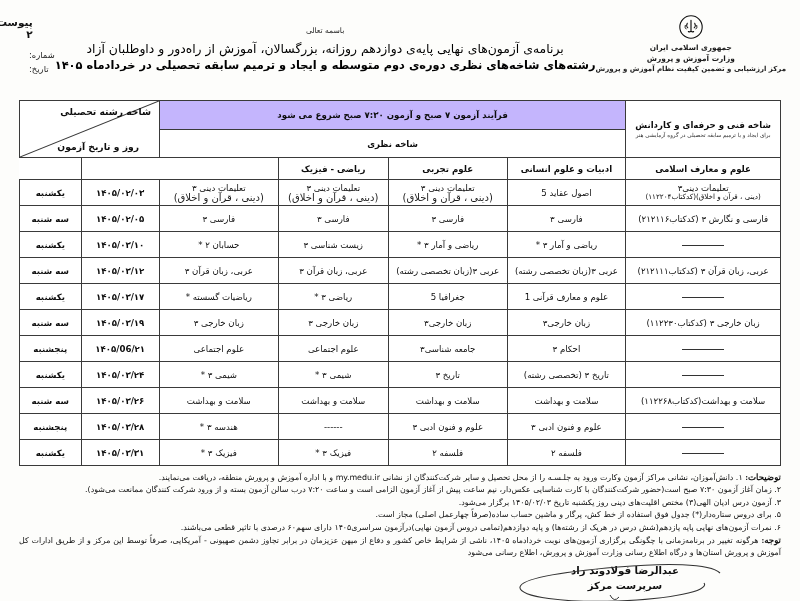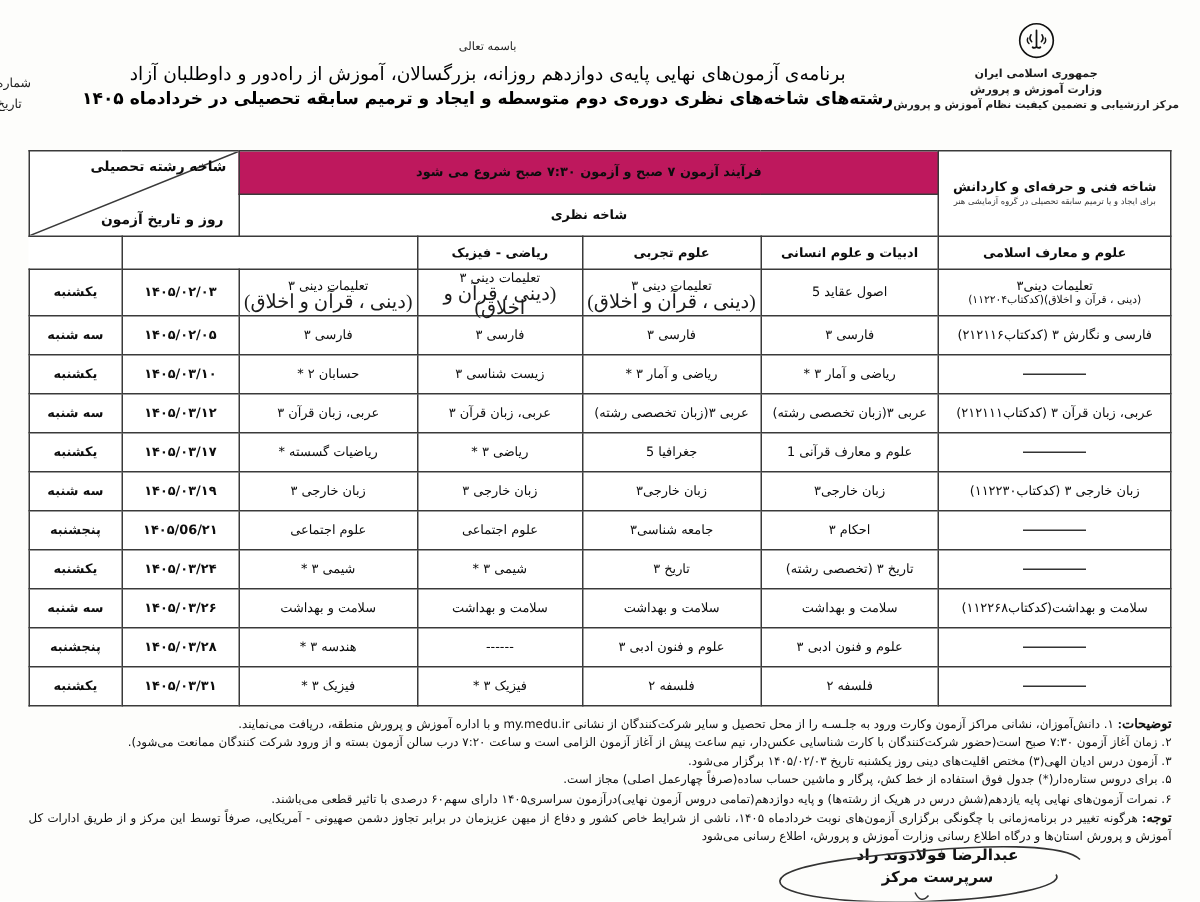--- a/index.html
+++ b/index.html
@@ -43,21 +43,20 @@
     color:#1c1c1c;
     white-space:nowrap;
     font-weight:600;
   }
   .org-line.small{font-size:7px;}
 
   .center-title{
     flex:1;
     text-align:center;
     padding-top:16px;
-    margin-left:34px;
   }
   .basmeh{
     font-size:7.6px;
     color:#222;
     margin-bottom:5px;
     letter-spacing:.2px;
   }
   .title-l1{
     font-size:12.4px;
     font-weight:normal;
@@ -107,21 +106,21 @@
     text-align:center;
     vertical-align:middle;
     padding:1px 2px;
     font-size:8.6px;
     color:#0d0d0d;
   }
   .hdr-process{
     font-size:8.8px;
     font-weight:bold;
     height:18px;
-    background:#be185d;
+    background:#c4b5fd;
   }
   .hdr-branch{
     font-size:10px;
     font-weight:bold;
     height:17px;
   }
   .hdr-fanni{
     font-size:9.6px;
     font-weight:bold;
     line-height:11px;
@@ -152,44 +151,43 @@
     width:100%;height:100%;
   }
   .corner .c-top{
     position:absolute;
     top:5px;right:8px;
     font-size:9.2px;
     font-weight:bold;
   }
   .corner .c-bot{
     position:absolute;
-    bottom:5px;right:10px;
+    bottom:5px;right:20px;
     font-size:9.2px;
     font-weight:bold;
   }
 
   td.day{
     font-size:9px;
     font-weight:bold;
     width:58px;
     height:23px;
   }
   td.date{
     font-size:9.4px;
     font-weight:bold;
     width:74px;
     letter-spacing:.1px;
   }
   td.subj{font-size:8.8px;}
   td.subj .note{
     display:block;
-    font-size:13px;
+    font-size:10px;
     line-height:9px;
     color:#1c1c1c;
-    font-family:Liberation Serif, serif;
   }
   td.fanni{
     font-size:8.5px;
     line-height:10px;
   }
   td.fanni .two{
     display:block;
     font-size:7.2px;
     line-height:8.6px;
   }

